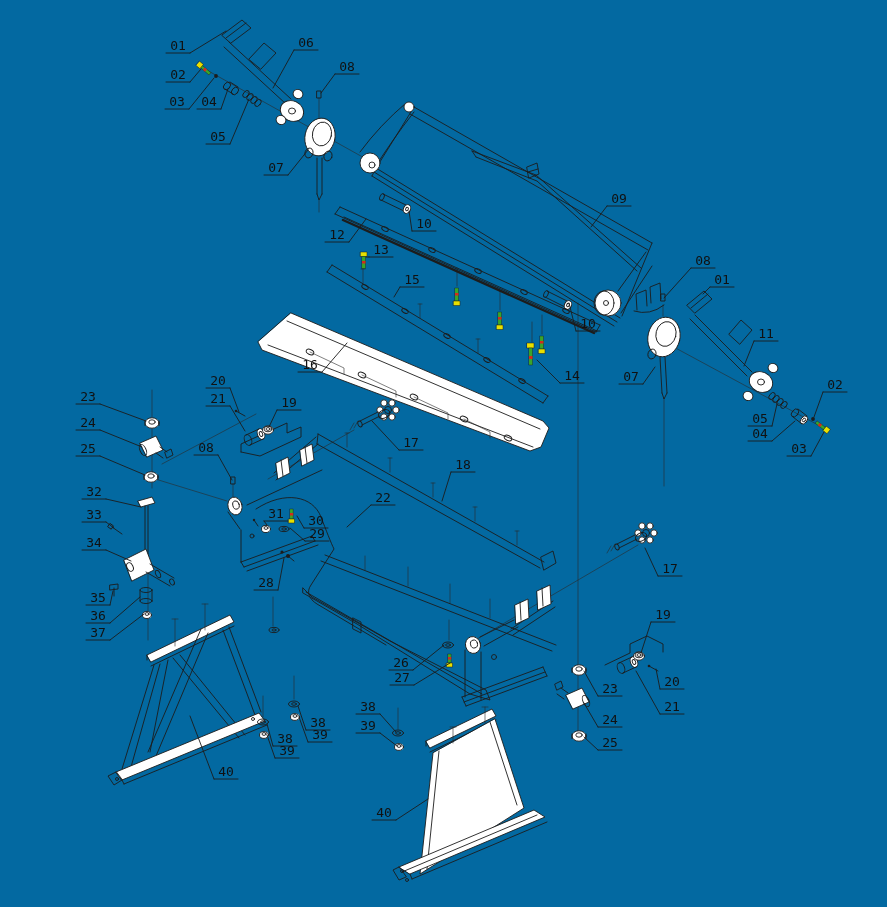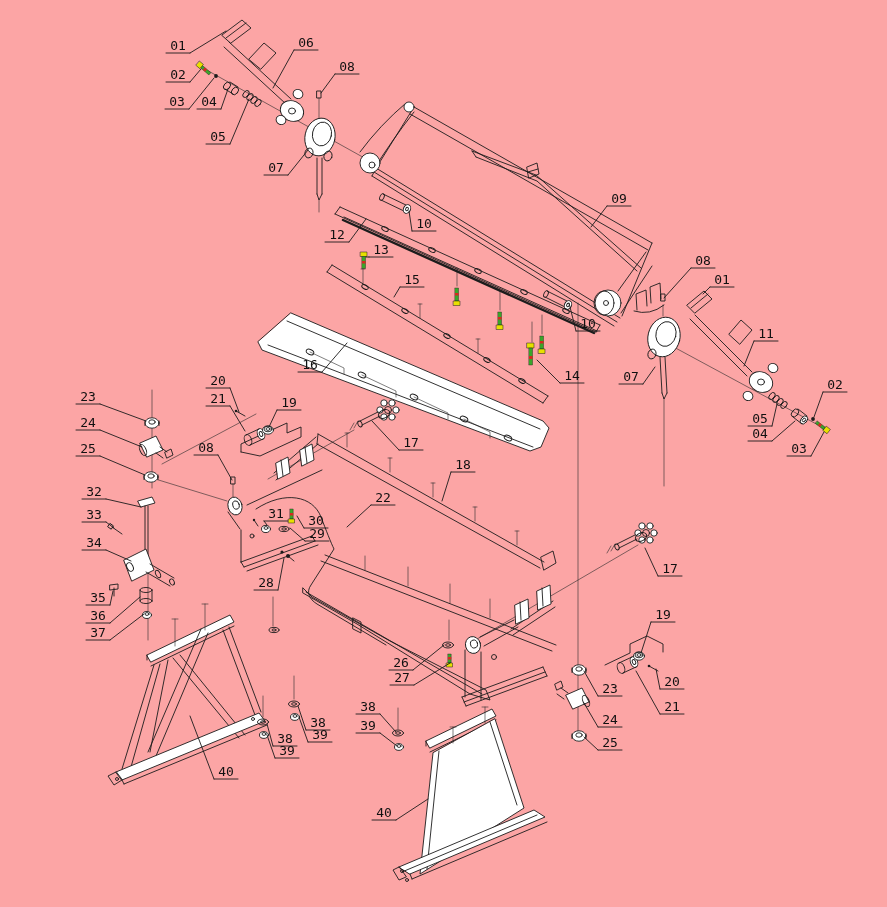--- a/index.html
+++ b/index.html
@@ -1,16 +1,16 @@
 <!DOCTYPE html>
 <html style="--scr-green: #3aa52a; --scr-red: #d42a1e; --scr-yellow: #e8e000;"><head>
 <meta charset="utf-8">
 <style>
   html,body{margin:0;padding:0;background:#ffffff;}
-  .stage{position:relative;width:887px;height:907px;background:#fca5a5;overflow:hidden;
+  .stage{position:relative;width:887px;height:907px;background:#0369a1;overflow:hidden;
          font-family:"DejaVu Sans Mono", monospace;}
   svg{display:block}
   svg .ln, svg path, svg line, svg ellipse, svg circle, svg polygon, svg polyline, svg rect{
       stroke:#1c1c1c;stroke-width:0.9;fill:none;stroke-linecap:round;stroke-linejoin:round;}
   svg .thin{stroke-width:0.6;stroke:#2a2a2a;}
   svg .thick{stroke-width:2.4;}
   svg .fillw{fill:#ffffff;}
   svg .dot{fill:#1c1c1c;stroke:none;}
   svg .scr-shaft{fill:var(--scr-green,#3aa52a);stroke:#1c1c1c;stroke-width:0.4;}
   svg .scr-band{fill:var(--scr-red,#d42a1e);stroke:none;}

